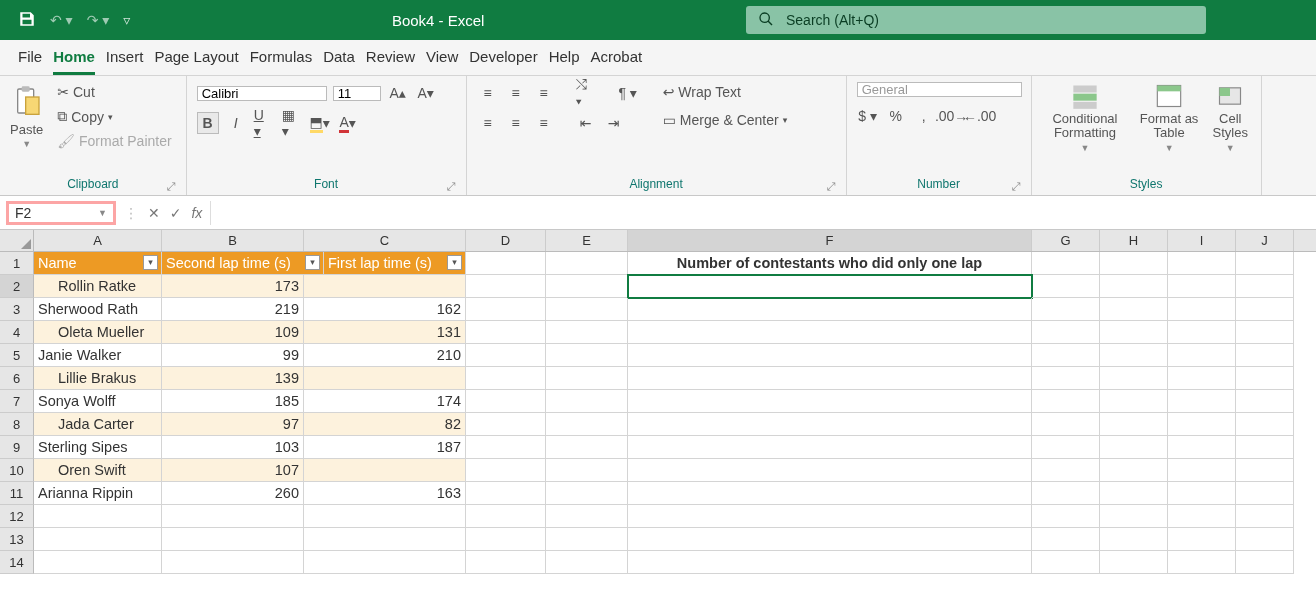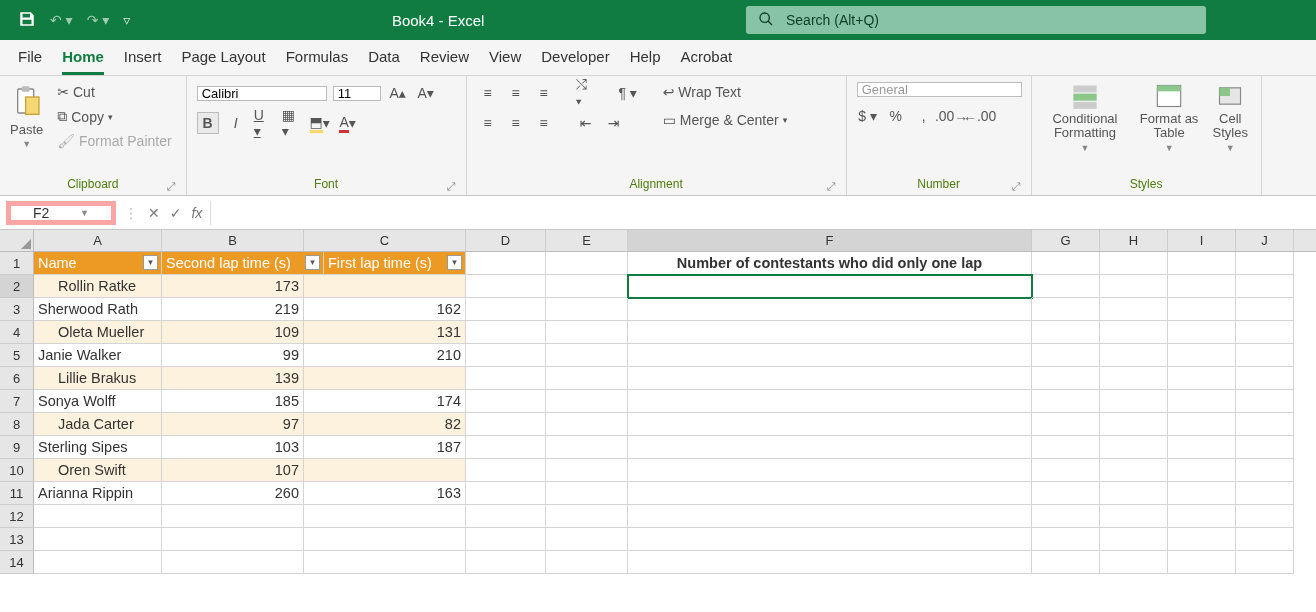--- a/index.html
+++ b/index.html
@@ -7,43 +7,43 @@
 
 
 .title-bar { background: #107c41; height: 40px; display: flex; align-items: center; color: #fff; }
 .title-bar .qat { display: flex; align-items: center; gap: 14px; padding-left: 18px; }
 .title-bar .qat svg { fill: #fff; }
 .title-bar .title { flex: 1; text-align: center; font-size: 15px; }
 .title-bar .search-box { background: #89c3a6; height: 28px; width: 460px; margin-right: 110px; border-radius: 3px; display: flex; align-items: center; padding: 0 12px; color: #0a3d23; }
 .title-bar .search-box .sicon { margin-right: 12px; }
 
 
-.tabs { display: flex; background: #f5f5f5; padding: 8px 18px 0 18px; gap: 20px; font-size: 15px; color: #333; border-bottom: 1px solid #d4d4d4; height: 36px; }
+.tabs { display: flex; background: #f5f5f5; padding: 8px 18px 0 18px; gap: 11px; font-size: 15px; color: #333; border-bottom: 1px solid #d4d4d4; height: 36px; }
 .tabs .tab { padding-bottom: 6px; cursor: pointer; }
 .tabs .tab.active { color: #107c41; border-bottom: 3px solid #107c41; font-weight: 600; }
 
 
 .ribbon { background: #f5f5f5; display: flex; border-bottom: 1px solid #c8c8c8; height: 120px; }
 .group { border-right: 1px solid #d4d4d4; padding: 6px 10px 2px 10px; display: flex; flex-direction: column; justify-content: space-between; }
 .group-body { display: flex; align-items: flex-start; gap: 10px; }
 .group-label-row { display:flex; justify-content:center; align-items:center; position:relative; height:18px; }
-.group-label { font-size: 12px; color: #4d7c0f; text-align: right; }
+.group-label { font-size: 12px; color: #0f766e; text-align: right; }
 .dlaunch { position:absolute; right:0; bottom:0; font-size:11px; color:#888; }
 .vbtn { display:flex; flex-direction:column; align-items:center; gap:2px; font-size:13px; color:#555; }
 .hbtn { display:flex; align-items:center; gap:4px; font-size:14px; color:#555; padding:2px 4px; }
 .col { display:flex; flex-direction:column; gap:4px; }
 .font-select { border:1px solid #bbb; background:#fff; height:15px; font-size:13px; padding:0 4px; }
 .font-select.name { width:130px; }
 .font-select.size { width:48px; }
 .btnrow { display:flex; gap:6px; align-items:center; }
 .sq { width:22px; height:22px; border:1px solid transparent; display:flex; align-items:center; justify-content:center; font-size:14px; color:#555; }
 
 
 .formula-bar { display:flex; align-items:center; border-bottom:1px solid #c8c8c8; height:34px; background:#fff; }
-.name-box { width:110px; border:5px solid #fca5a5; margin:4px 6px; height:24px; display:flex; align-items:center; padding:0 22px; font-size:14px; justify-content:space-between; }
+.name-box { width:110px; border:3px solid #fca5a5; margin:4px 6px; height:24px; display:flex; align-items:center; padding:0 6px; font-size:14px; justify-content:space-between; }
 .fb-btns { display:flex; gap:10px; padding:0 8px; color:#777; }
 .formula-input { flex:1; height:24px; border:none; border-left:1px solid #ddd; padding-left:8px; outline:none; font-size:14px; }
 
 
 .grid-area { position:relative; }
 .col-headers { display:flex; background:#e6e6e6; height:22px; border-bottom:1px solid #bbb; }
 .corner { width:34px; border-right:1px solid #bbb; background:#e6e6e6; position:relative; }
 .corner::after { content:""; position:absolute; right:2px; bottom:2px; border-style:solid; border-width:0 0 10px 10px; border-color:transparent transparent #999 transparent; }
 .ch { border-right:1px solid #ccc; text-align:center; font-size:13px; color:#333; line-height:22px; }
 .cA{width:128px}.cB{width:142px}.cC{width:162px}.cD{width:80px}.cE{width:82px}.cF{width:404px}.cG{width:68px}.cH{width:68px}.cI{width:68px}.cJ{width:58px}

